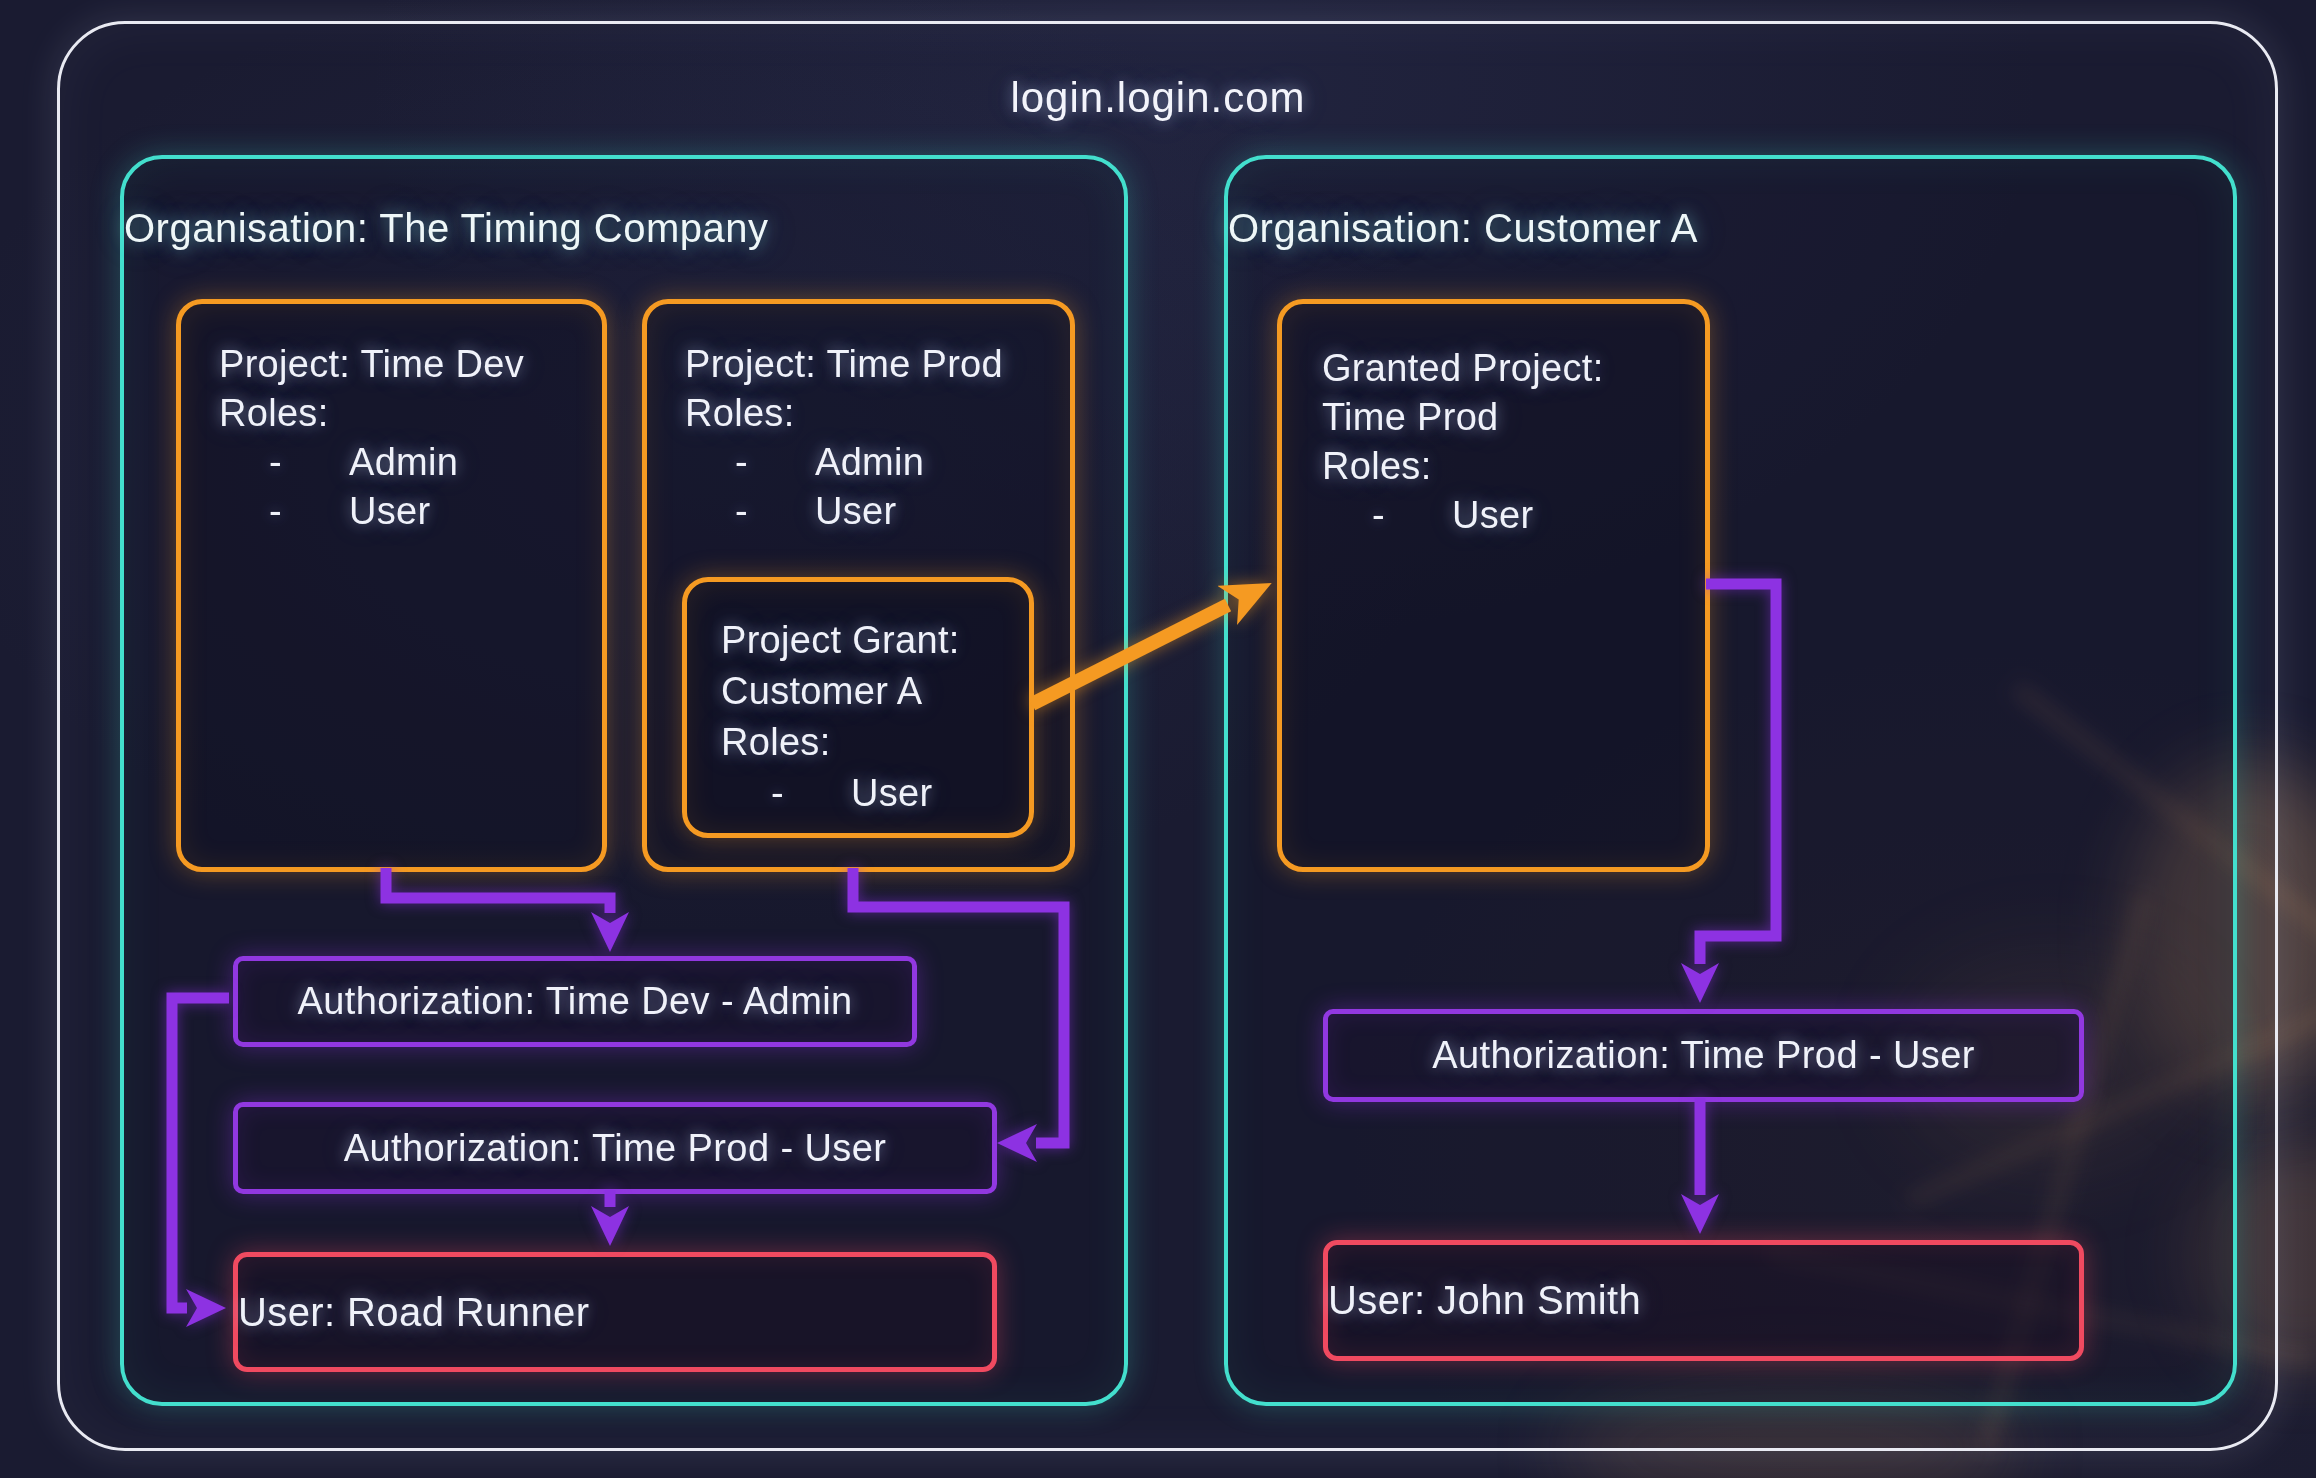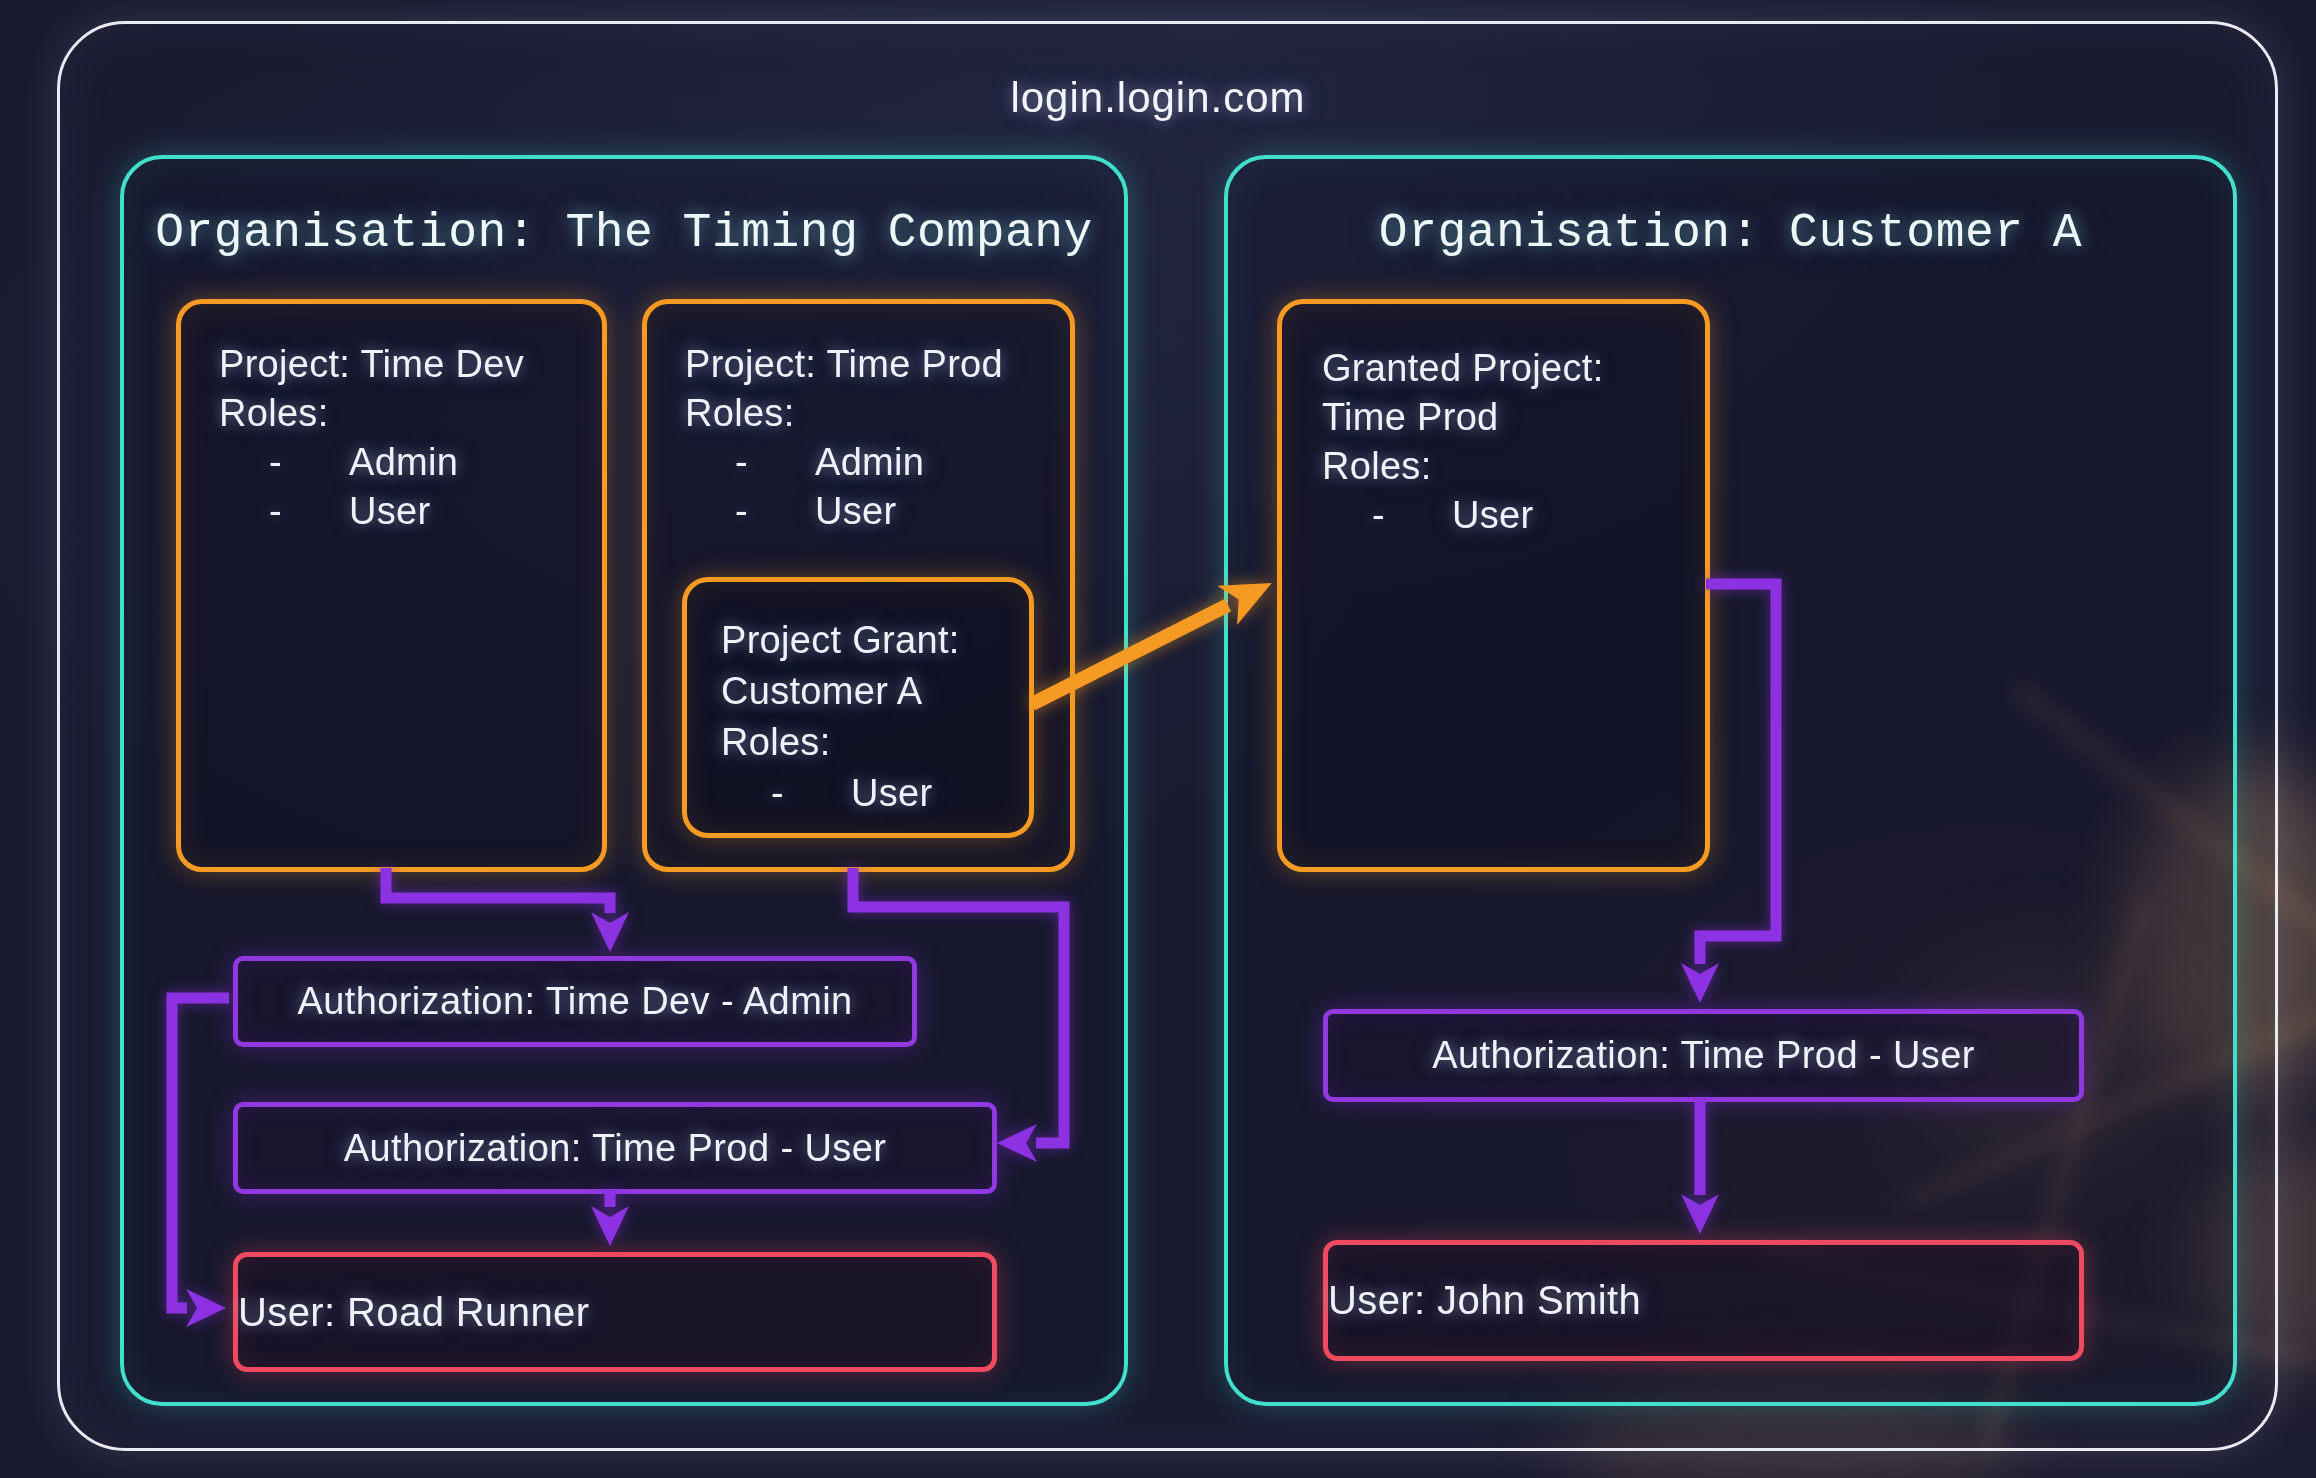--- a/index.html
+++ b/index.html
@@ -37,24 +37,23 @@
   }
   .org-box{
     position:absolute;top:155px;height:1243px;z-index:1;
     border:4px solid #43dfcd;border-radius:42px;
     box-shadow:0 0 30px rgba(67,223,205,.28), inset 0 0 46px rgba(67,223,205,.07);
     background:rgba(14,16,34,.25);
   }
   #org-left{left:120px;width:1000px;}
   #org-right{left:1224px;width:1005px;}
   .org-title{
-    position:absolute;top:47px;left:0;right:0;text-align:center;
-    font-size:48px;letter-spacing:.5px;color:#eef7f8;
+    position:absolute;top:47px;left:0;right:0;
+    font-size:40px;letter-spacing:.5px;color:#eef7f8;
     text-shadow:0 0 16px rgba(140,230,235,.55), 0 0 38px rgba(90,200,230,.25);
-    font-family:Liberation Mono, monospace;
   }
   .page-title{
     position:absolute;top:74px;left:0;width:2316px;text-align:center;z-index:2;
     font-size:42px;letter-spacing:1px;color:#f3f4fb;
     text-shadow:0 0 16px rgba(200,218,255,.55), 0 0 40px rgba(150,180,255,.25);
   }
 
   
   .node{position:absolute;z-index:3;box-sizing:border-box;}
   .glowtext{text-shadow:0 0 14px rgba(205,222,255,.48), 0 0 32px rgba(140,175,255,.22);}

